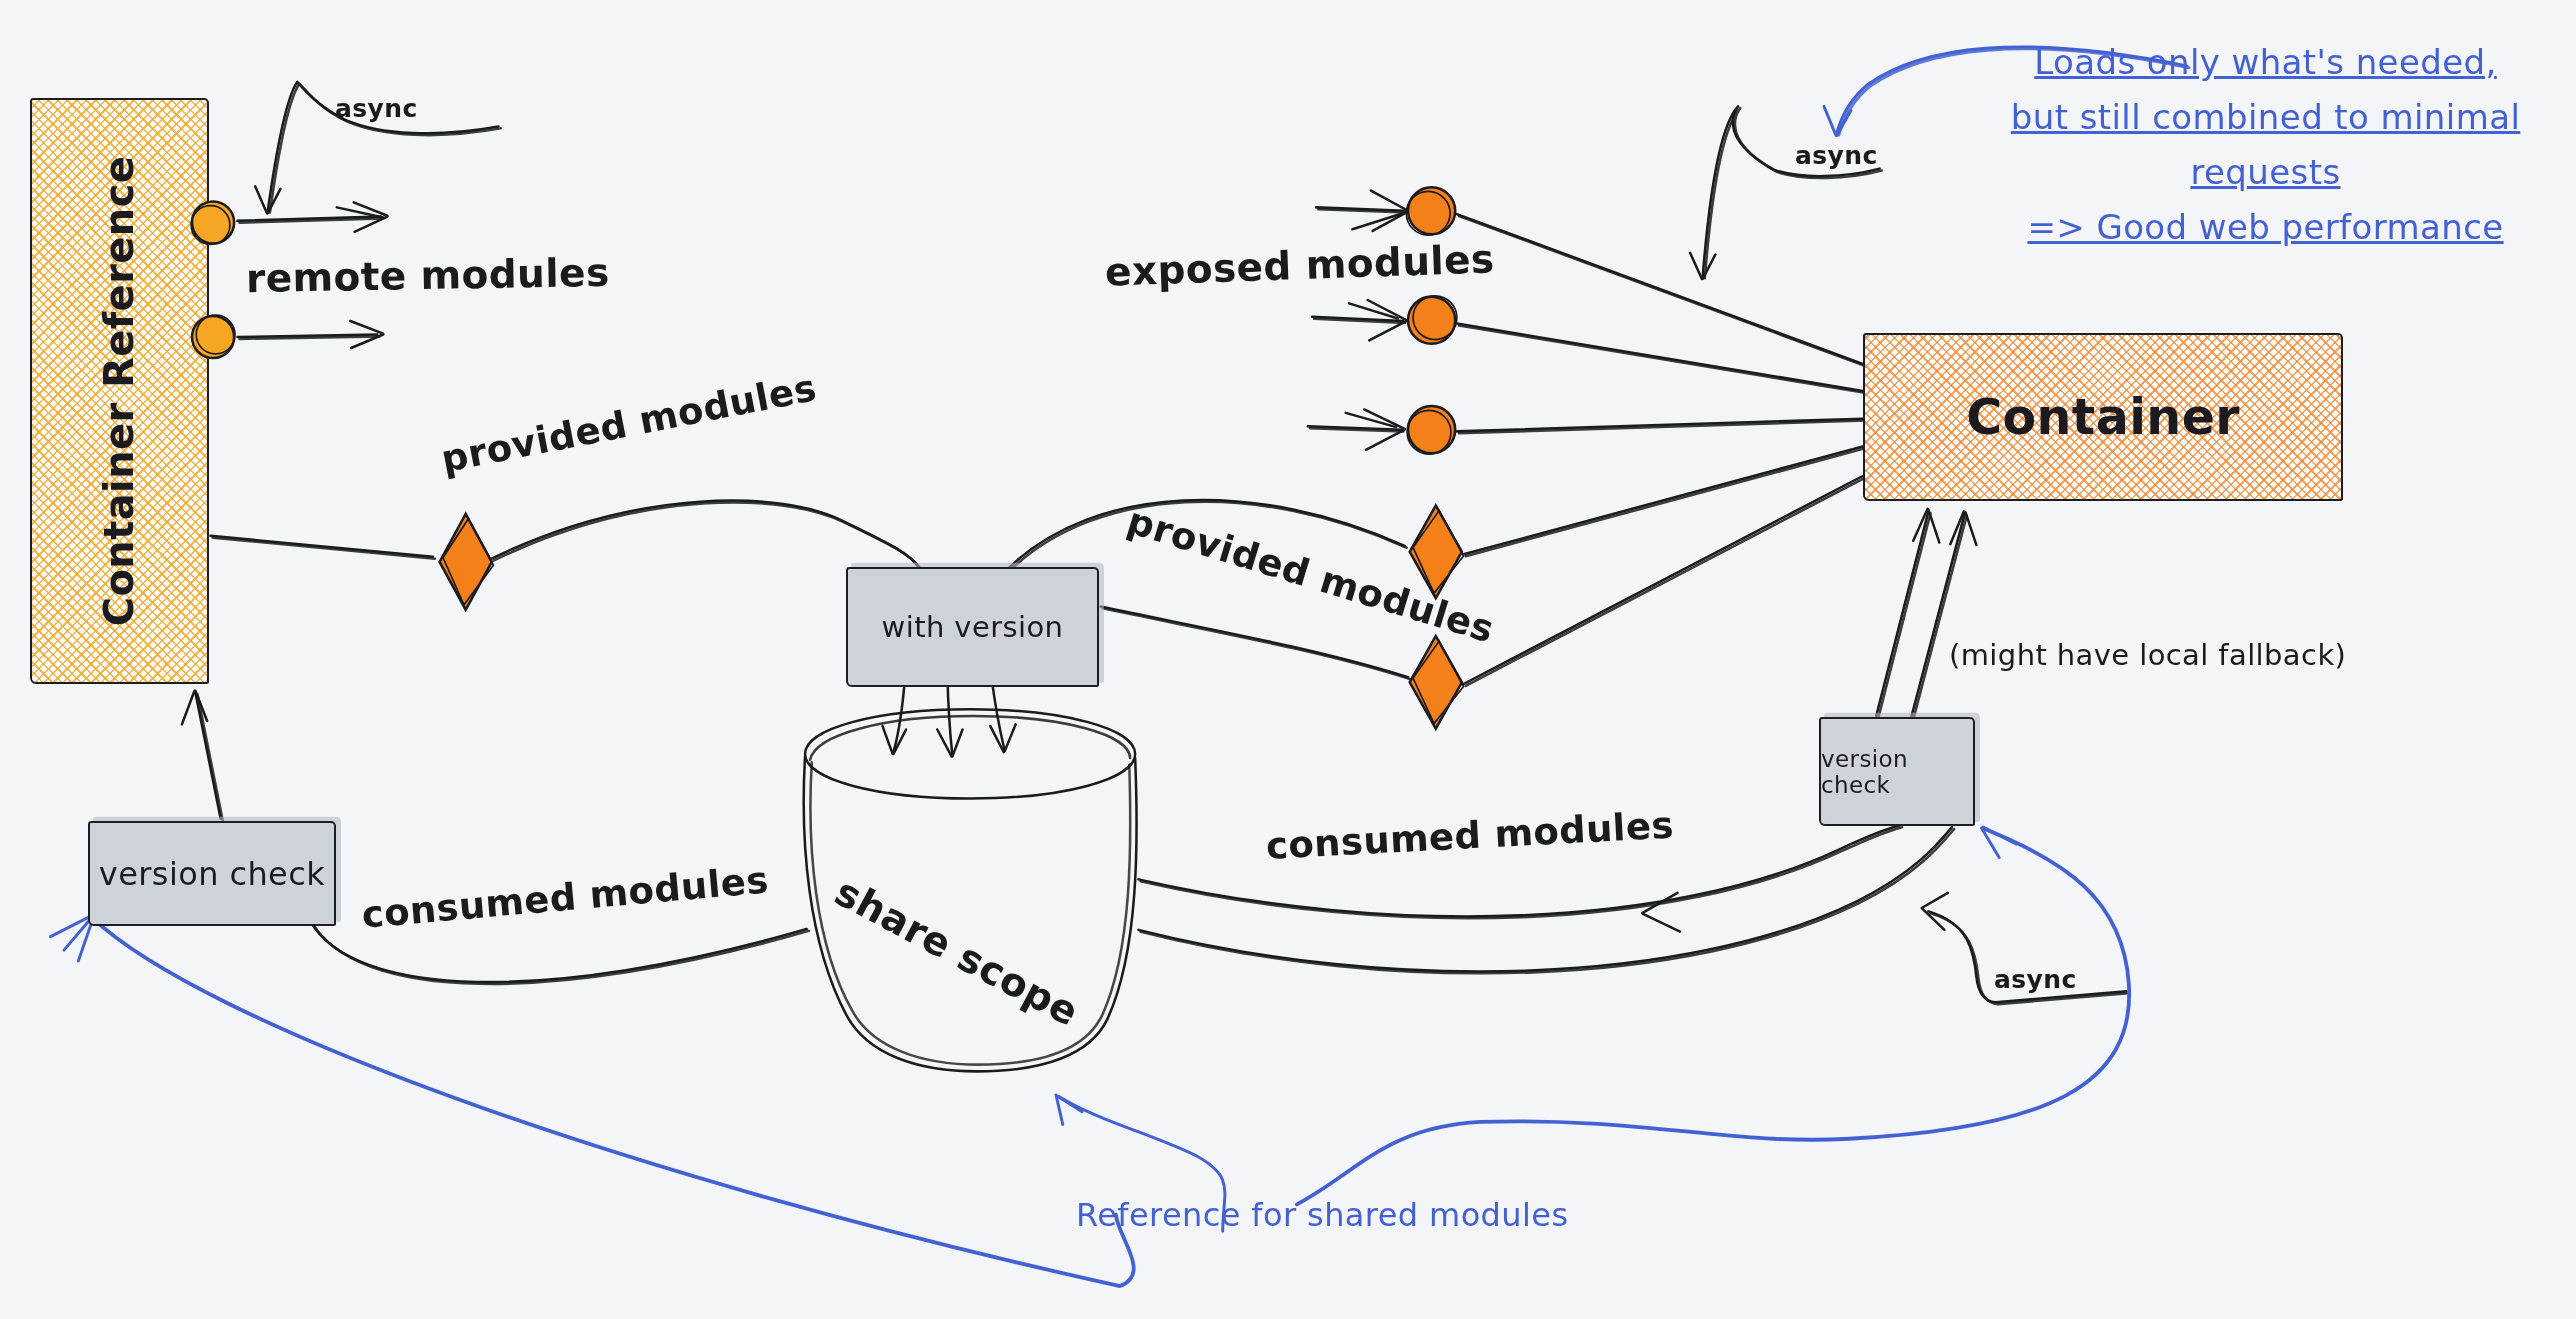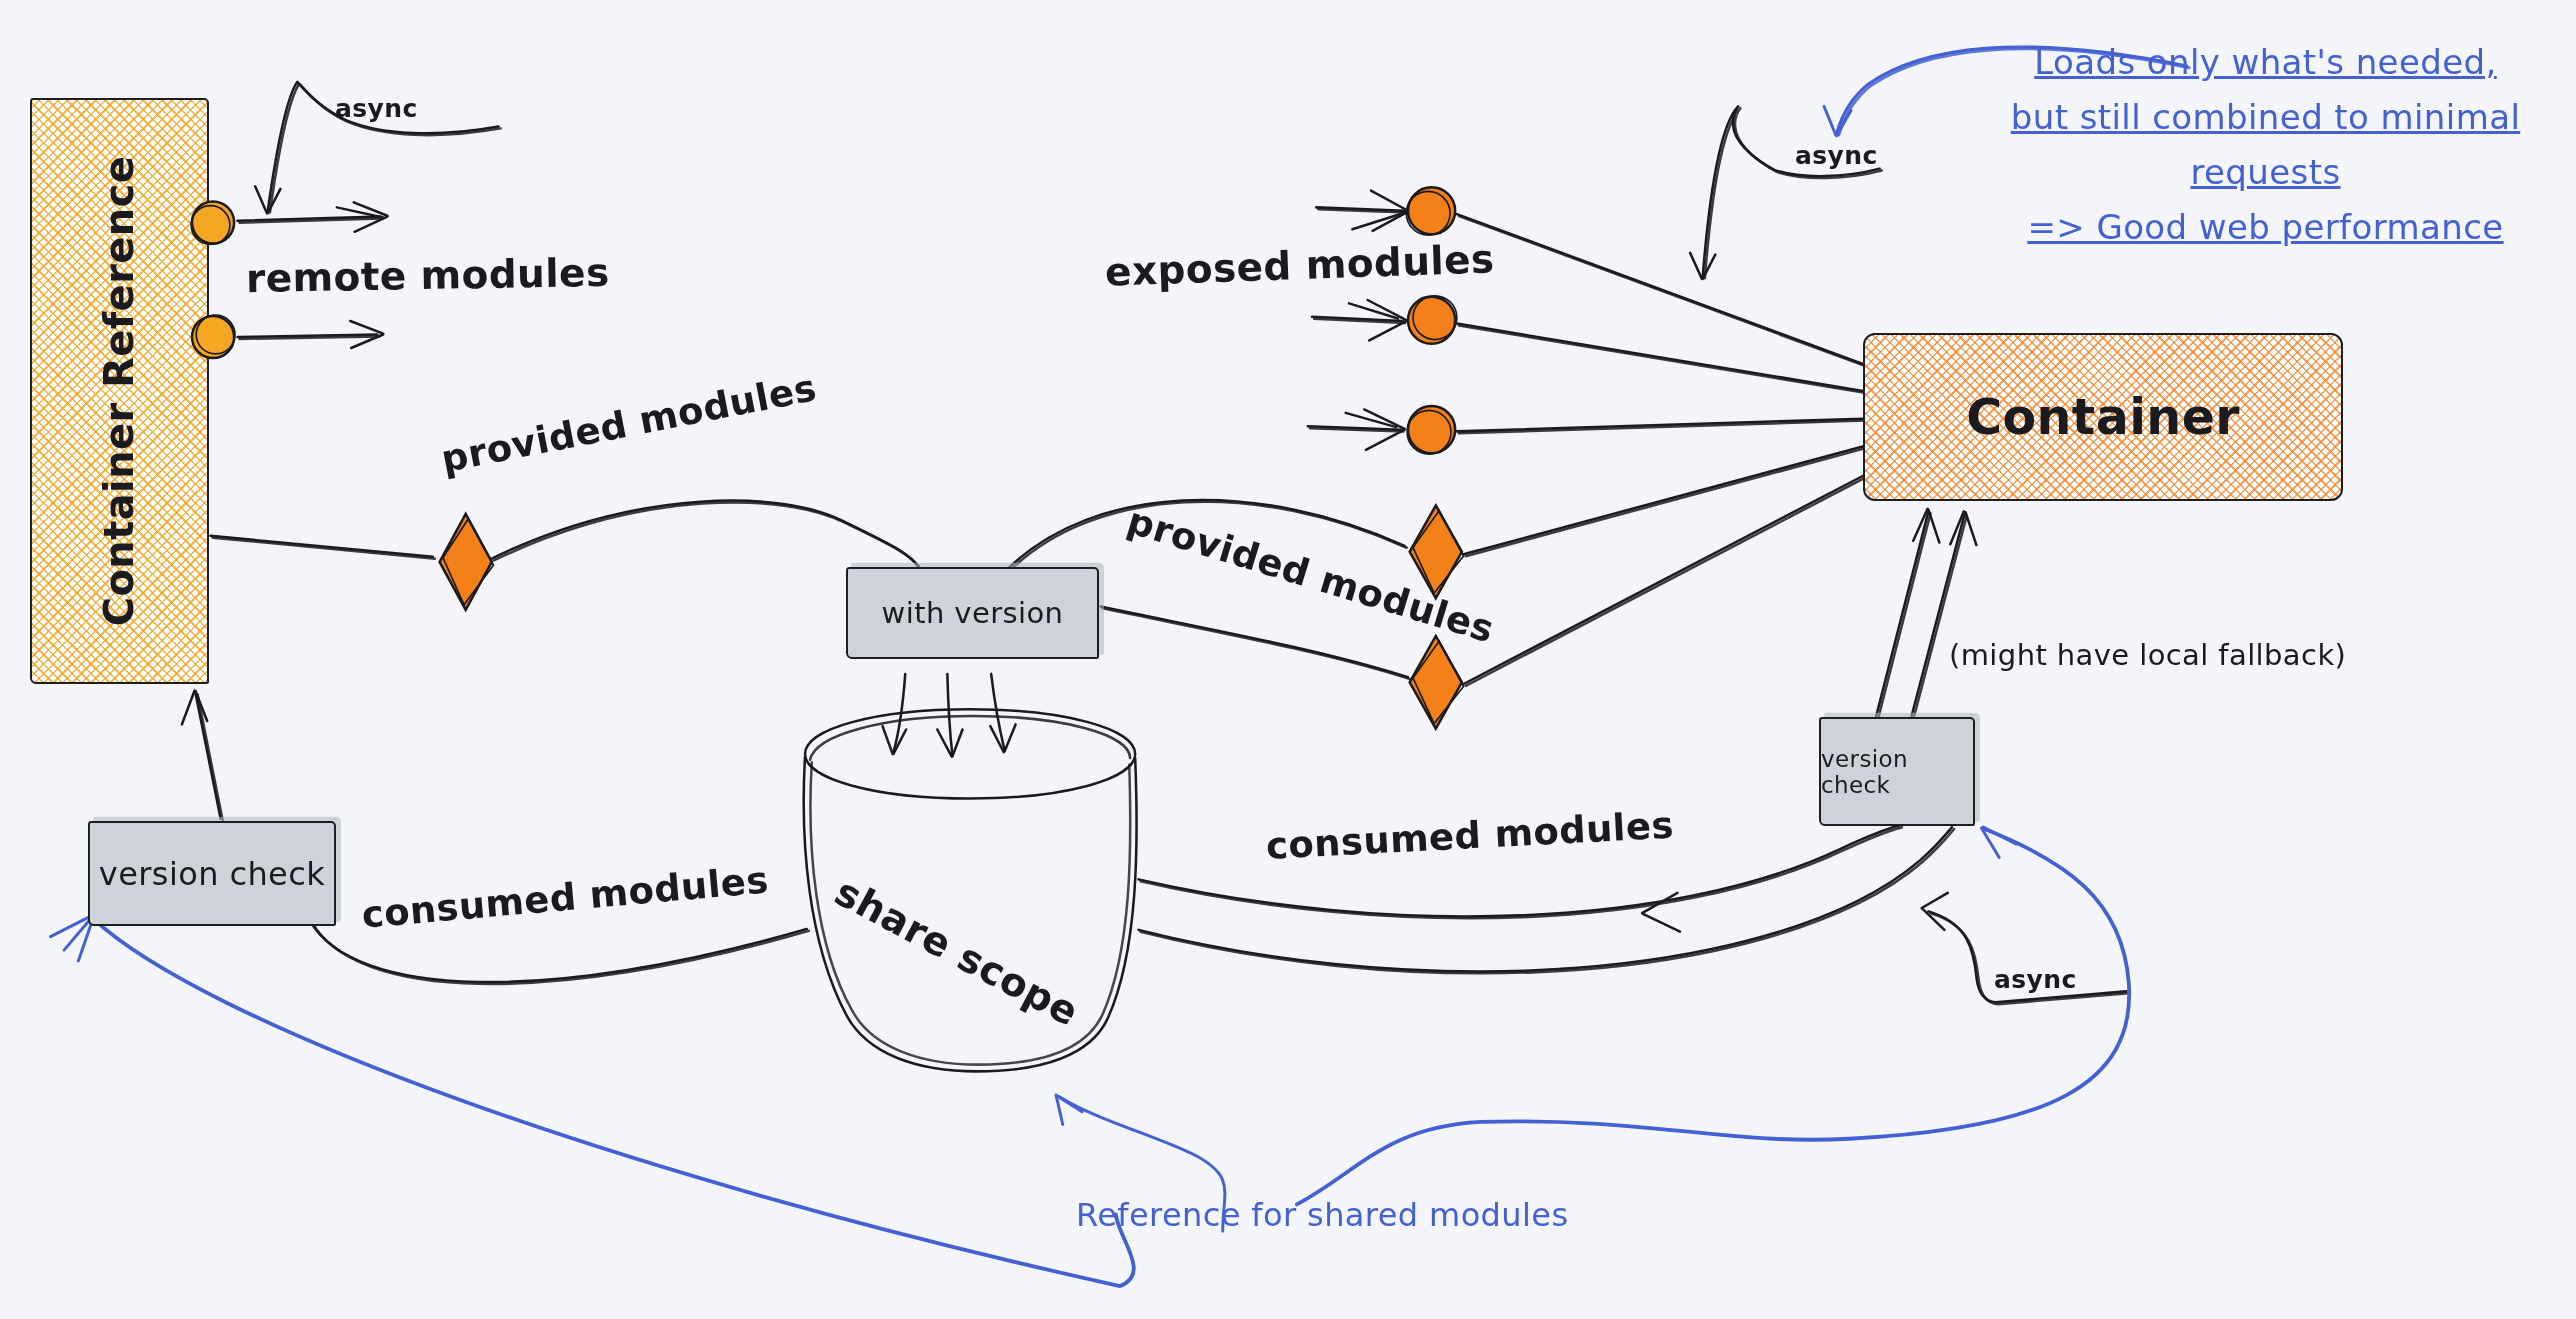--- a/index.html
+++ b/index.html
@@ -20,21 +20,20 @@
     background:
       repeating-linear-gradient(45deg, rgba(245,166,35,.8) 0 1.7px, transparent 1.7px 6.7px),
       repeating-linear-gradient(-45deg, rgba(245,166,35,.8) 0 1.7px, transparent 1.7px 6.7px),
       #fdfdfd;
   }
   .hatch-orange{
     background:
       repeating-linear-gradient(45deg, rgba(247,133,40,.75) 0 1.7px, transparent 1.7px 6.7px),
       repeating-linear-gradient(-45deg, rgba(247,133,40,.75) 0 1.7px, transparent 1.7px 6.7px),
       #fdfdfd;
-    border-radius: 12px;
   }
   .graybox{
     background:#ced3da;
     box-shadow:5px -4.2px 0 0 rgba(173,180,190,.55);
   }
   .label{position:absolute;white-space:nowrap;font-weight:500;}
   .hand{letter-spacing:0.4px;}
   .blue-text{color:#4361d2;}
   .vlabel{transform:rotate(-90deg);white-space:nowrap;font-size:40px;font-weight:600;}
   .note-block{position:absolute;text-align:center;line-height:1.62;font-size:34px;font-weight:500;text-decoration:underline;}
@@ -245,21 +244,21 @@
       <circle cx="253" cy="400" r="25" fill="#f5a623"></circle>
       <circle cx="253" cy="400" r="25" fill="none" stroke="#1b1b1f" stroke-width="3"></circle>
       <circle cx="256" cy="397" r="23" fill="none" stroke="#1b1b1f" stroke-width="2"></circle>
     </g>
   </svg>
 
   <div class="node sketchborder hatch-orange" style="left:1863px;top:333px;width:480px;height:168px;">
     <div class="hand" style="font-size:49px;font-weight:600;">Container</div>
   </div>
 
-  <div class="node sketchborder graybox" style="left:846px;top:567px;width:253px;height:92px;">
+  <div class="node sketchborder graybox" style="left:846px;top:567px;width:253px;height:120px;">
     <div class="hand" style="font-size:29px;">with version</div>
   </div>
 
   <div class="node sketchborder graybox" style="left:88px;top:821px;width:248px;height:105px;">
     <div class="hand" style="font-size:32px;">version check</div>
   </div>
 
   <div class="node sketchborder graybox" style="left:1819px;top:717px;width:156px;height:109px;">
     <div class="hand" style="font-size:23px;">version check</div>
   </div>

